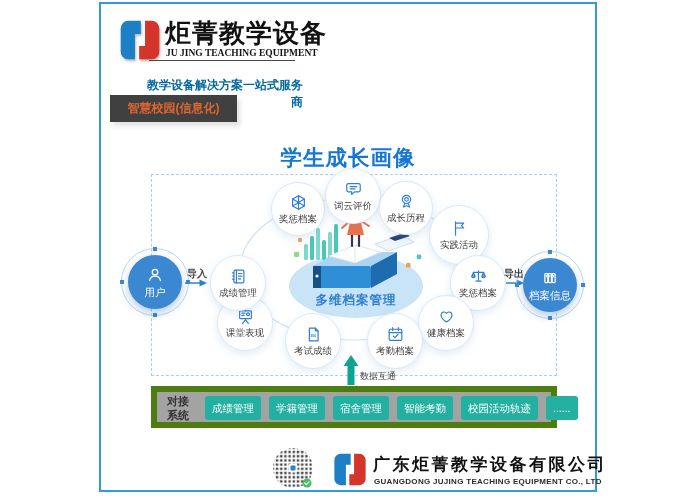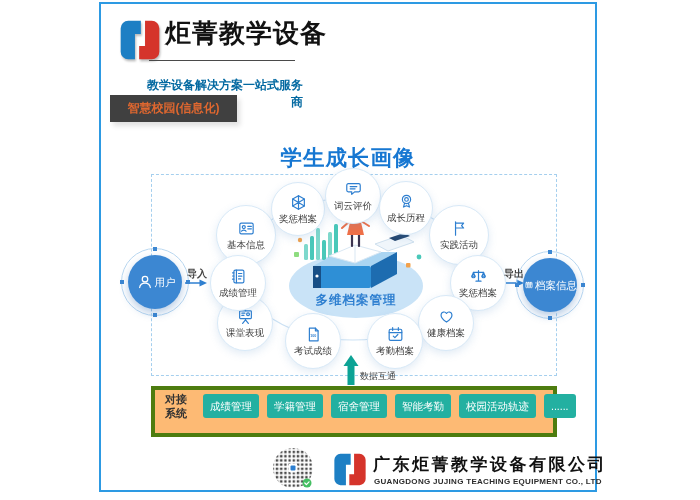--- a/index.html
+++ b/index.html
@@ -42,37 +42,37 @@
   .n7{left:317px;top:291px;width:56px;height:56px}
   .n8{left:266px;top:309px;width:56px;height:56px}
   .n9{left:184px;top:309px;width:56px;height:56px}
   .n10{left:116px;top:291px;width:56px;height:56px}
   .n11{left:109px;top:251px;width:56px;height:56px}
 
   .bignode{position:absolute;width:68px;height:68px;border:1px solid #b9d7f0;border-radius:50%;box-sizing:border-box;}
   .bn-user{left:20px;top:244px}
   .bn-archive{left:415px;top:247px}
   .bn-circle{position:absolute;left:6px;top:6px;right:6px;bottom:6px;background:#3c87d2;border-radius:50%;
-             display:flex;flex-direction:row;align-items:center;justify-content:center;
+             display:flex;flex-direction:column;align-items:center;justify-content:center;
              box-shadow:0 4px 9px rgba(50,110,180,.35);}
   .bn-circle svg{width:20px;height:20px;stroke:#fff;fill:none;stroke-width:1.5;stroke-linecap:round;stroke-linejoin:round;}
   .bn-label{font-size:10.5px;color:#fff;margin-top:1px;white-space:nowrap;}
   .dot{position:absolute;width:4px;height:4px;background:#3c87d2;}
   .dn{left:31px;top:-2px}.ds{left:31px;bottom:-2px}.dw{left:-2px;top:31px}.de{right:-2px;top:31px}
 
   .flow-label{position:absolute;font-size:10px;color:#444;font-weight:bold;width:28px;text-align:center;}
   .lbl-import{left:82px;top:263px}
   .lbl-export{left:399px;top:263px}
   .hub-label{position:absolute;left:175px;top:288px;width:160px;text-align:center;
              font-size:12.5px;font-weight:bold;color:#2e7fd0;letter-spacing:1px;}
   .dataflow-label{position:absolute;left:259px;top:366px;font-size:9px;color:#444;}
 
   
-  .dock{position:absolute;left:50px;top:382px;width:406px;height:51px;box-sizing:border-box;
-        background:#fdba74;border:4px solid #4d7c0f;}
+  .dock{position:absolute;left:50px;top:382px;width:406px;height:42px;box-sizing:border-box;
+        background:#a3a3a3;border:6px solid #4d7c0f;}
   .dock-label{position:absolute;left:10px;top:3px;font-size:11px;font-weight:bold;color:#333;line-height:1.25;}
   .dock-btns{position:absolute;left:48px;top:4px;display:flex;gap:8px;}
   .dock-btn{background:#23b0a1;color:#fff;font-size:10.5px;height:24px;line-height:24px;
             padding:0 7px;border-radius:3px;white-space:nowrap;}
 
   
   .qr-svg{position:absolute;left:170px;top:442px;width:46px;height:46px;}
   .footer-logo{position:absolute;left:232px;top:448px;width:34px;height:35px;}
   .company-cn{position:absolute;left:272px;top:449px;font-size:17px;font-weight:bold;color:#111;letter-spacing:2.5px;white-space:nowrap;}
   .company-en{position:absolute;left:273px;top:473px;font-size:8px;font-weight:bold;color:#2c2c2c;letter-spacing:.3px;white-space:nowrap;}
@@ -81,20 +81,21 @@
 <body>
 
 <div class="canvas">
   <div class="page">
 
     <svg class="logo-svg" viewBox="0 0 100 100">
         <path d="M22 4 H52 V36 H38 V96 H22 A18 18 0 0 1 4 78 V22 A18 18 0 0 1 22 4 Z" fill="#1d7fc4" stroke="none"></path>
         <path d="M78 96 H48 V64 H62 V4 H78 A18 18 0 0 1 96 22 V78 A18 18 0 0 1 78 96 Z" fill="#d5342b" stroke="none"></path>
       </svg>
     <div class="brand-cn">炬菁教学设备</div>
+    <div class="brand-en">JU JING TEACHING EQUIPMENT</div>
     <div class="hdr-divider"></div>
     <div class="tagline">教学设备解决方案一站式服务商</div>
 
     <div class="badge">智慧校园(信息化)</div>
 
     <h1 class="diagram-title">学生成长画像</h1>
 
     <div class="dash-box"></div>
 
     <svg class="bg-svg" viewBox="0 0 498 490">
@@ -139,29 +140,20 @@
         <line x1="401" y1="279" x2="416" y2="279"></line>
         <polygon points="423,279 415.5,275.5 415.5,282.5" fill="#2e7fd0" stroke="none"></polygon>
       </g>
 
       <g>
         <polygon points="250,351 242.5,362 257.5,362" fill="#0da395"></polygon>
         <rect x="246.5" y="362" width="7" height="19" fill="#0da395"></rect>
       </g>
     </svg>
 
-    <div class="node n1">
-      <svg viewBox="0 0 24 24">
-          <rect x="3.6" y="5.2" width="16.8" height="13.6" rx="1.8"></rect>
-          <circle cx="8.6" cy="10.2" r="1.9"></circle>
-          <path d="M5.7 15.4c.7-1.9 5.1-1.9 5.8 0"></path>
-          <path d="M13.6 9.2h4.6M13.6 12.4h4.6"></path>
-        </svg>
-      <span class="nlabel">基本信息</span>
-    </div>
     <div class="node n2">
       <svg viewBox="0 0 24 24">
           <path d="M12 3.4 19.4 7.7v8.6L12 20.6 4.6 16.3V7.7Z"></path>
           <path d="M12 3.4v8.6m0 0 7.4-4.3M12 12l-7.4-4.3M12 12v8.6m0-8.6 7.4 4.3M12 12l-7.4 4.3"></path>
         </svg>
       <span class="nlabel">奖惩档案</span>
     </div>
     <div class="node n3">
       <svg viewBox="0 0 24 24">
           <path d="M5.4 4.6h13.2a1.9 1.9 0 0 1 1.9 1.9v6.6a1.9 1.9 0 0 1-1.9 1.9h-5.2l-3.6 3.2v-3.2H5.4a1.9 1.9 0 0 1-1.9-1.9V6.5a1.9 1.9 0 0 1 1.9-1.9Z"></path>

